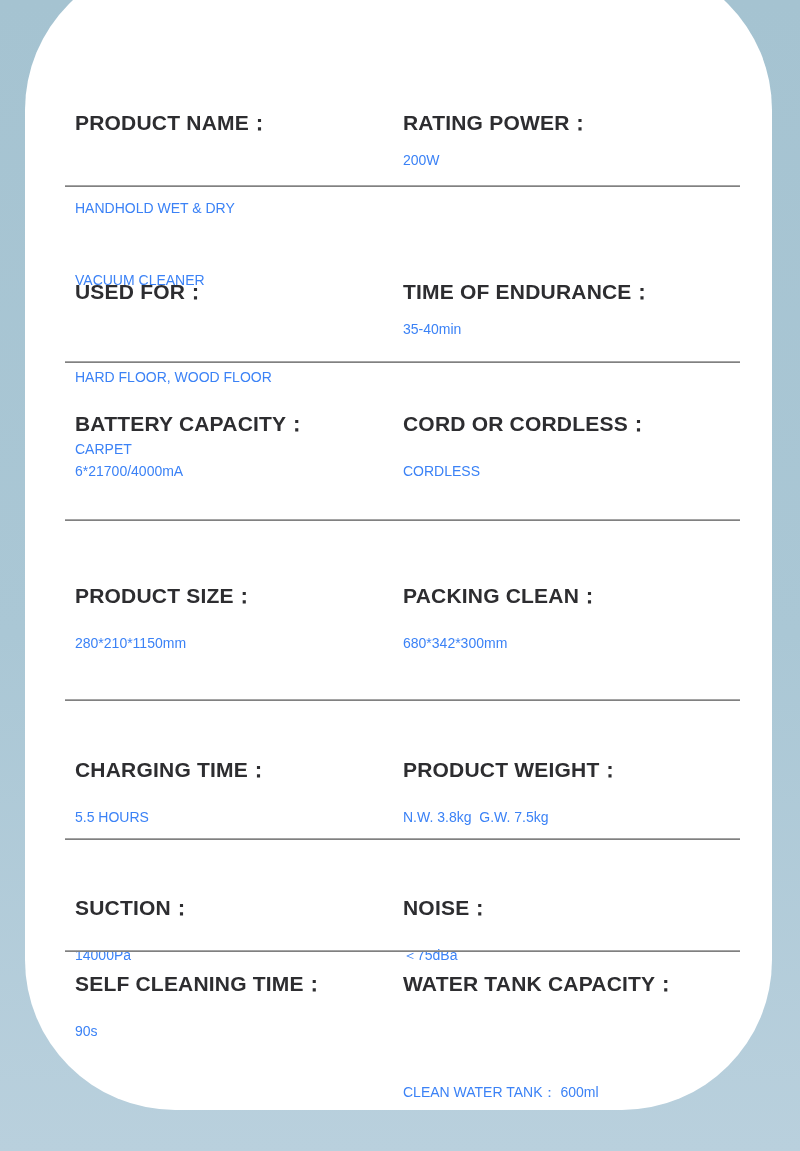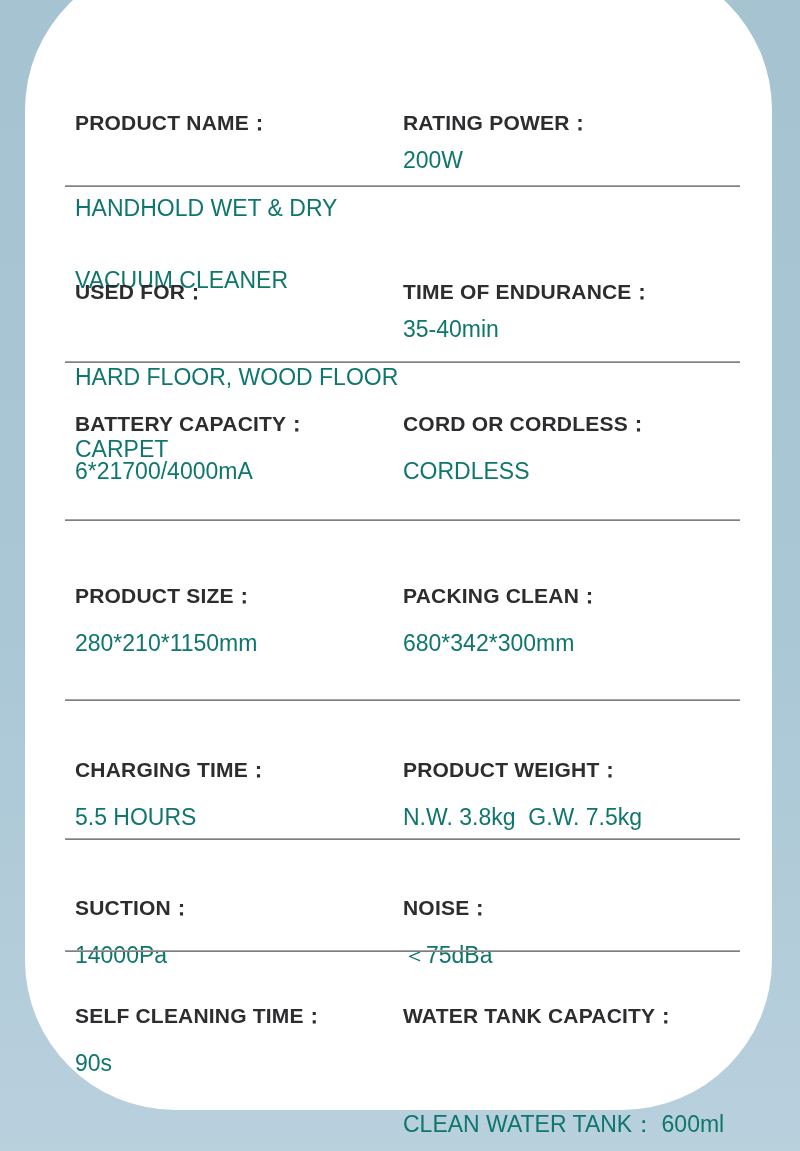--- a/index.html
+++ b/index.html
@@ -31,41 +31,41 @@
     grid-template-columns: 328px 1fr;
     padding-left: 50px;
     padding-right: 35px;
   }
   .s1 { height: 227px; padding-top: 131px; }
   .s2 { height: 176px; padding-top: 73px; }
   .s3 { height: 158px; padding-top: 29px; }
   .s4 { height: 180px; padding-top: 43px; }
   .s5 { height: 139px; padding-top: 37px; }
   .s6 { height: 112px; padding-top: 36px; }
-  .s7 { height: 184px; padding-top: 32px; }
+  .s7 { height: 184px; }
   .divider {
     position: absolute;
     bottom: 0;
     left: 40px;
     right: 32px;
     height: 2px;
     background: linear-gradient(180deg, #b7b7b7, #6e6e6e);
   }
   .spec-label {
     font-size: 21px;
     line-height: 31px;
     font-weight: 700;
     color: #2d2d30;
     letter-spacing: 0.2px;
     margin-top: 16px;
   }
   .spec-value {
-    font-size: 23px;
+    font-size: 14px;
     line-height: 24px;
-    color: #0f766e;
+    color: #3b82f6;
     white-space: pre-wrap;
     margin-top: 20px;
   }
   .spec-value.tight { margin-top: 10px; }
   .spec-value .line { display: block; }
   .spec-value.tank { line-height: 29px; margin-top: 21px; }
 </style>
 </head>
 <body>
 

